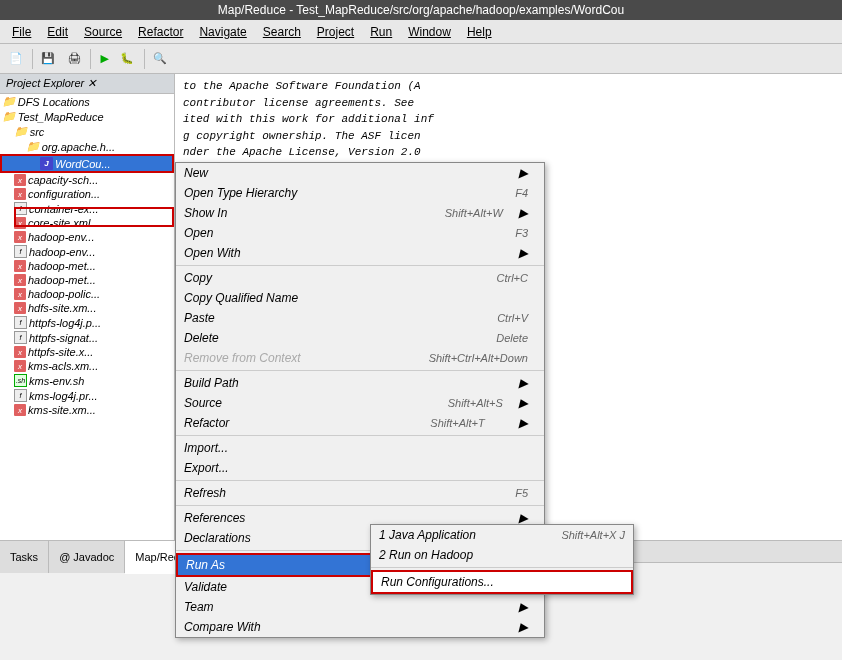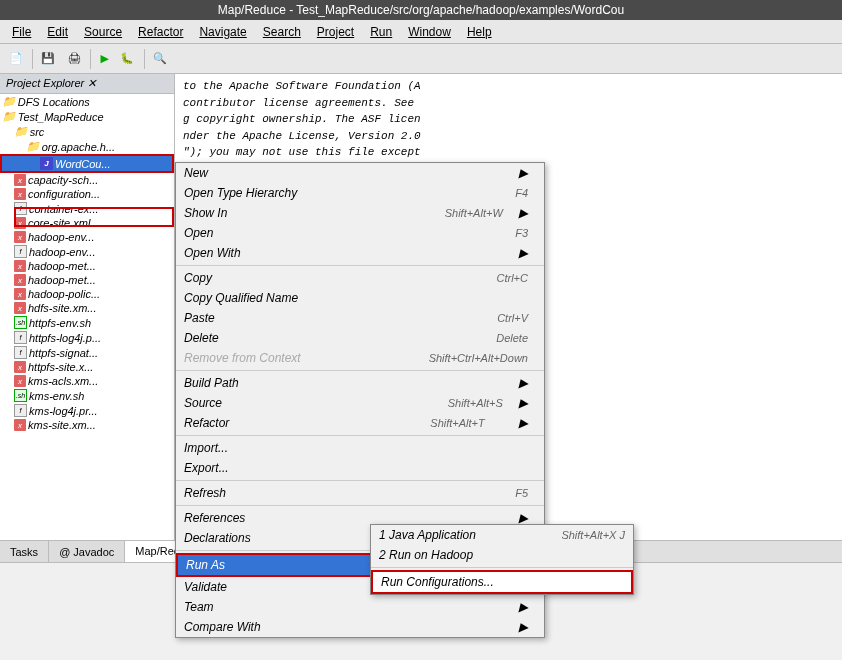--- a/index.html
+++ b/index.html
@@ -174,21 +174,21 @@
       background: #f0f0f0;
       border-top: 1px solid #bbb;
     }
     #bottom-tabs {
       display: flex;
       background: #e0e0e0;
       border-bottom: 1px solid #bbb;
       height: 22px;
     }
     .bottom-tab {
-      padding: 10px 10px;
+      padding: 16px 10px;
       font-size: 11px;
       cursor: pointer;
       border-right: 1px solid #bbb;
       display: flex;
       align-items: center;
       background: #ddd;
     }
     .bottom-tab.active { background: #fff; border-bottom: 1px solid #fff; }
     #bottom-content {
       padding: 4px 8px;
@@ -330,25 +330,20 @@
           <span class="x-icon">x</span>
           <span>hadoop-polic...</span>
         </div>
         <div class="tree-item">
           <span style="display:inline-block;width:12px;"></span>
           <span class="x-icon">x</span>
           <span>hdfs-site.xm...</span>
         </div>
         <div class="tree-item">
           <span style="display:inline-block;width:12px;"></span>
-          <span style="display:inline-flex;align-items:center;justify-content:center;width:13px;height:13px;background:#e0ffe0;border:1px solid #00aa00;font-size:7px;margin-right:2px;flex-shrink:0;">.sh</span>
-          <span>httpfs-env.sh</span>
-        </div>
-        <div class="tree-item">
-          <span style="display:inline-block;width:12px;"></span>
           <span style="display:inline-flex;align-items:center;justify-content:center;width:13px;height:13px;background:#eee;border:1px solid #999;font-size:7px;margin-right:2px;flex-shrink:0;">f</span>
           <span>httpfs-log4j.p...</span>
         </div>
         <div class="tree-item">
           <span style="display:inline-block;width:12px;"></span>
           <span style="display:inline-flex;align-items:center;justify-content:center;width:13px;height:13px;background:#eee;border:1px solid #999;font-size:7px;margin-right:2px;flex-shrink:0;">f</span>
           <span>httpfs-signat...</span>
         </div>
         <div class="tree-item">
           <span style="display:inline-block;width:12px;"></span>
@@ -524,20 +519,21 @@
       </div>
       <div class="ctx-sep"></div>
       <div class="sub-item" style="border: 2px solid rgb(204, 0, 0); background: rgb(255, 255, 255);">
         <span>Run Configurations...</span>
       </div>
     </div>
 
   <div id="editor">
   <div class="editor-line"> to the Apache Software Foundation (A</div>
       <div class="editor-line"> contributor license agreements.  See</div>
+      <div class="editor-line">ited with this work for additional inf</div>
       <div class="editor-line">g copyright ownership.  The ASF licen</div>
       <div class="editor-line">nder the Apache License, Version 2.0</div>
       <div class="editor-line">"); you may not use this file except</div>
       <div class="editor-line">License.  You may obtain a copy of t</div>
       <div class="editor-line">&nbsp;</div>
       <div class="editor-line" style="color: rgb(63, 127, 95);">//www.apache.org/licenses/LICENSE-2.</div>
       <div class="editor-line">&nbsp;</div>
       <div class="editor-line">equired by applicable law or agreed t</div>
       <div class="editor-line">ited under the License is distributed</div>
       <div class="editor-line">WARRANTIES OR CONDITIONS OF ANY KIND,</div>

